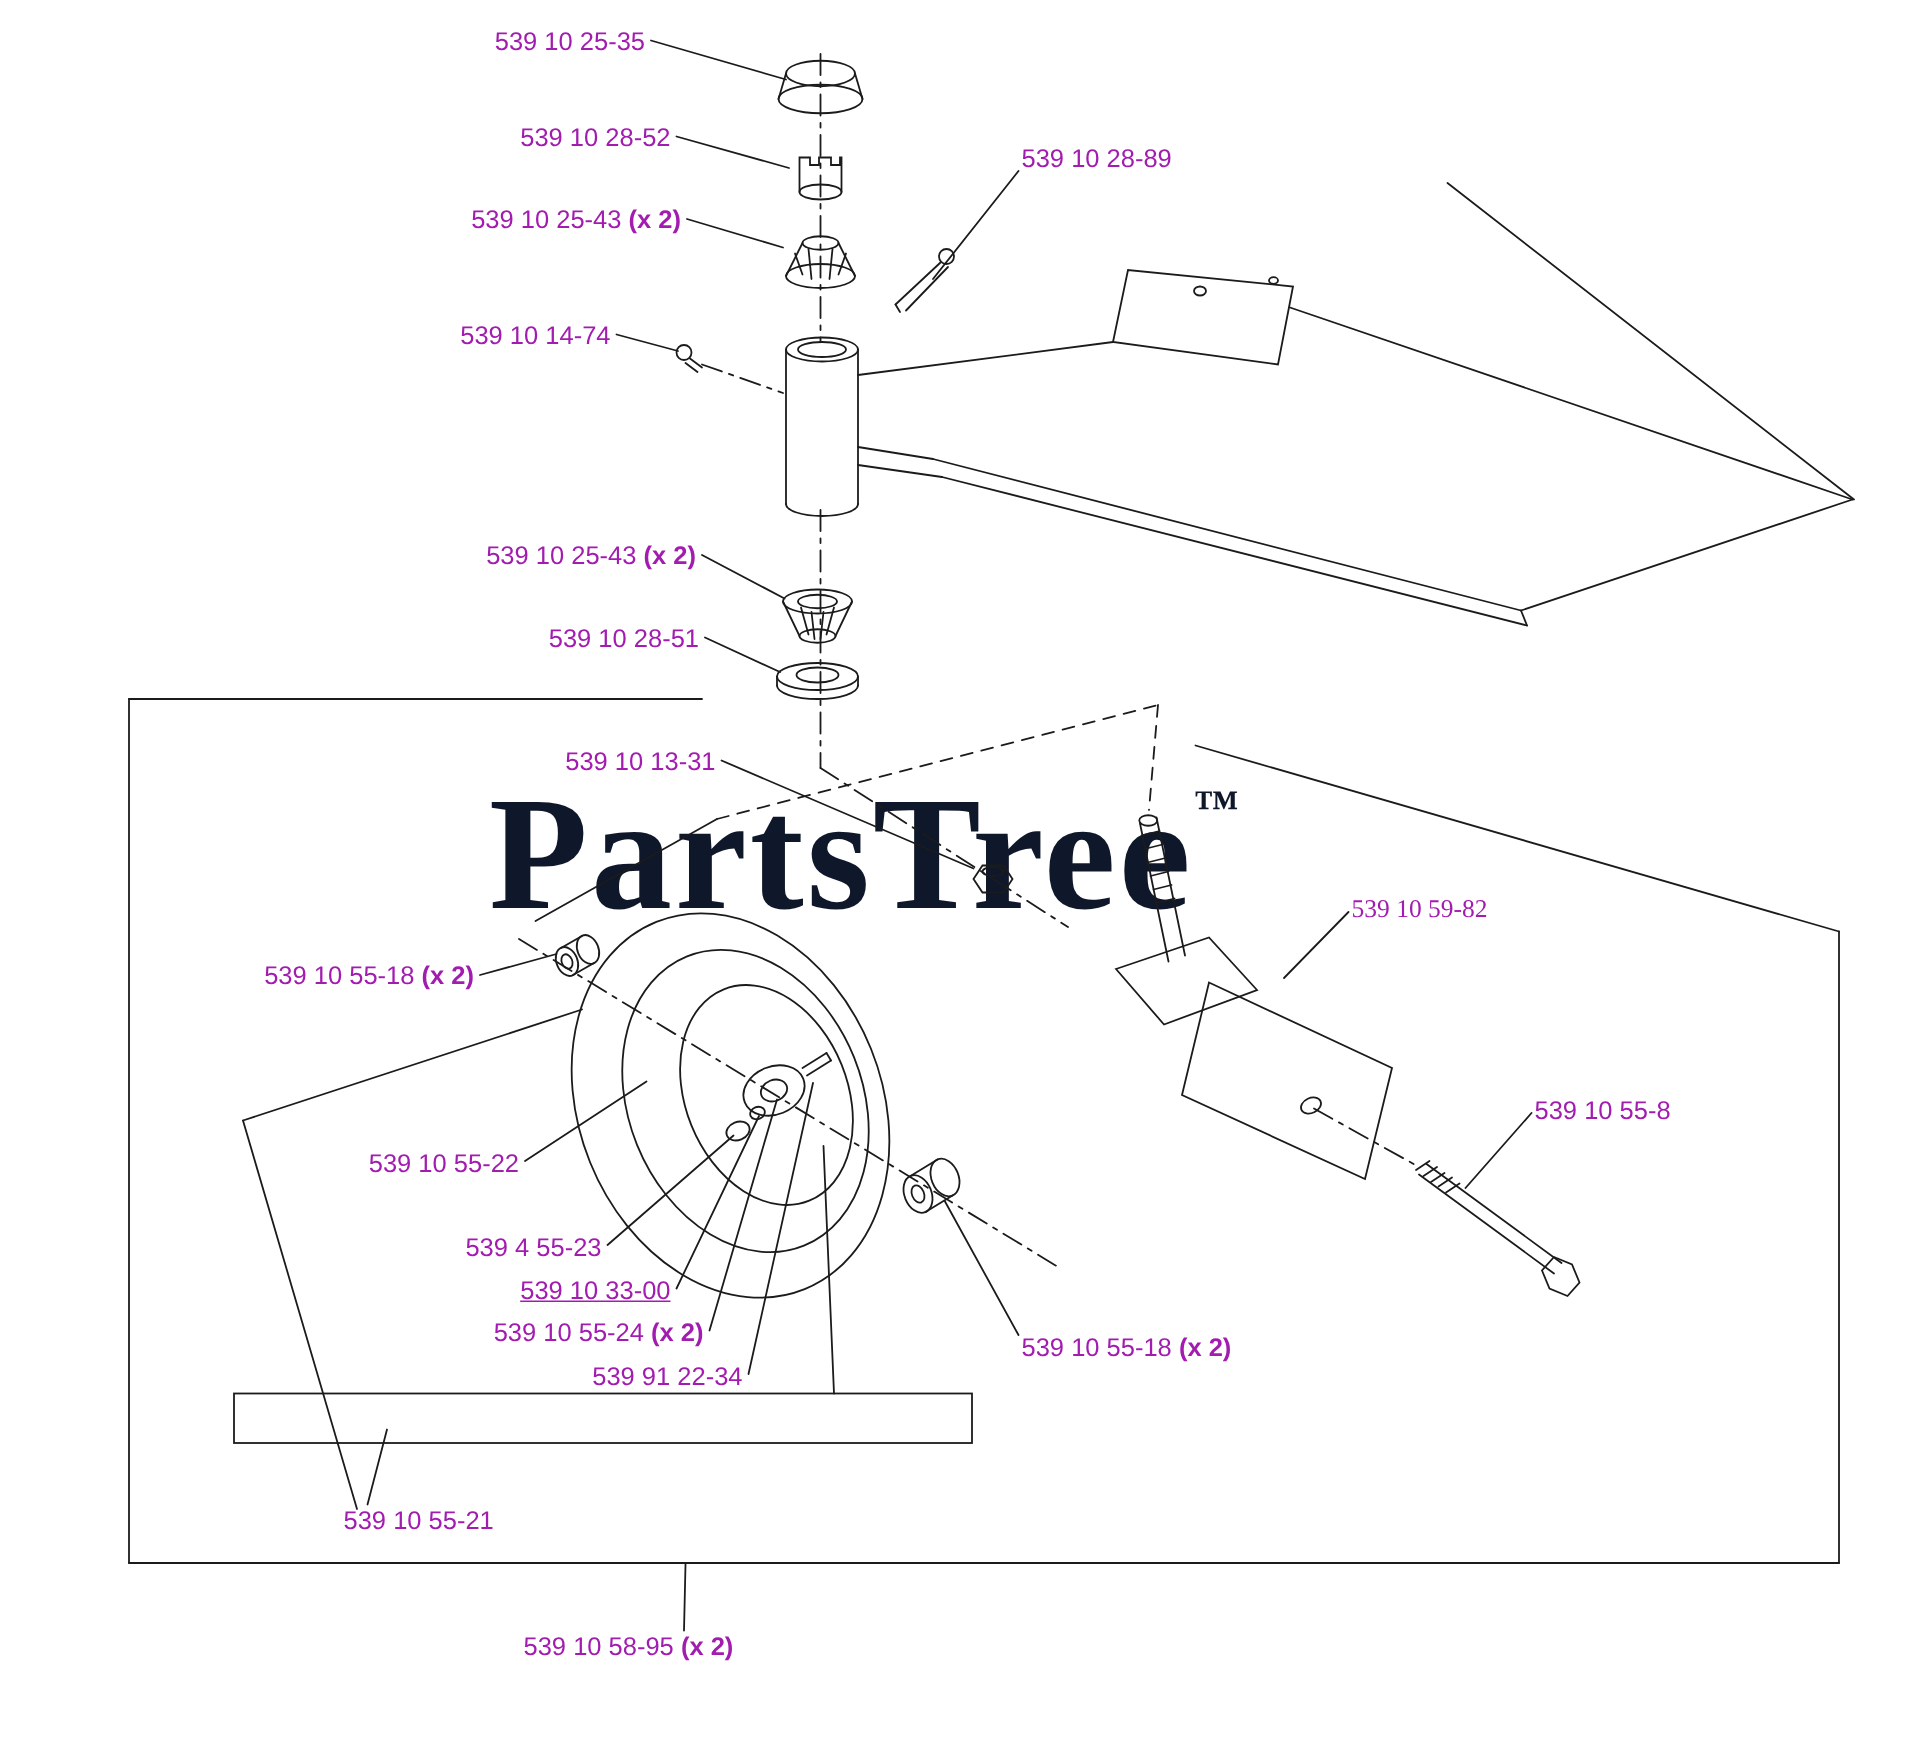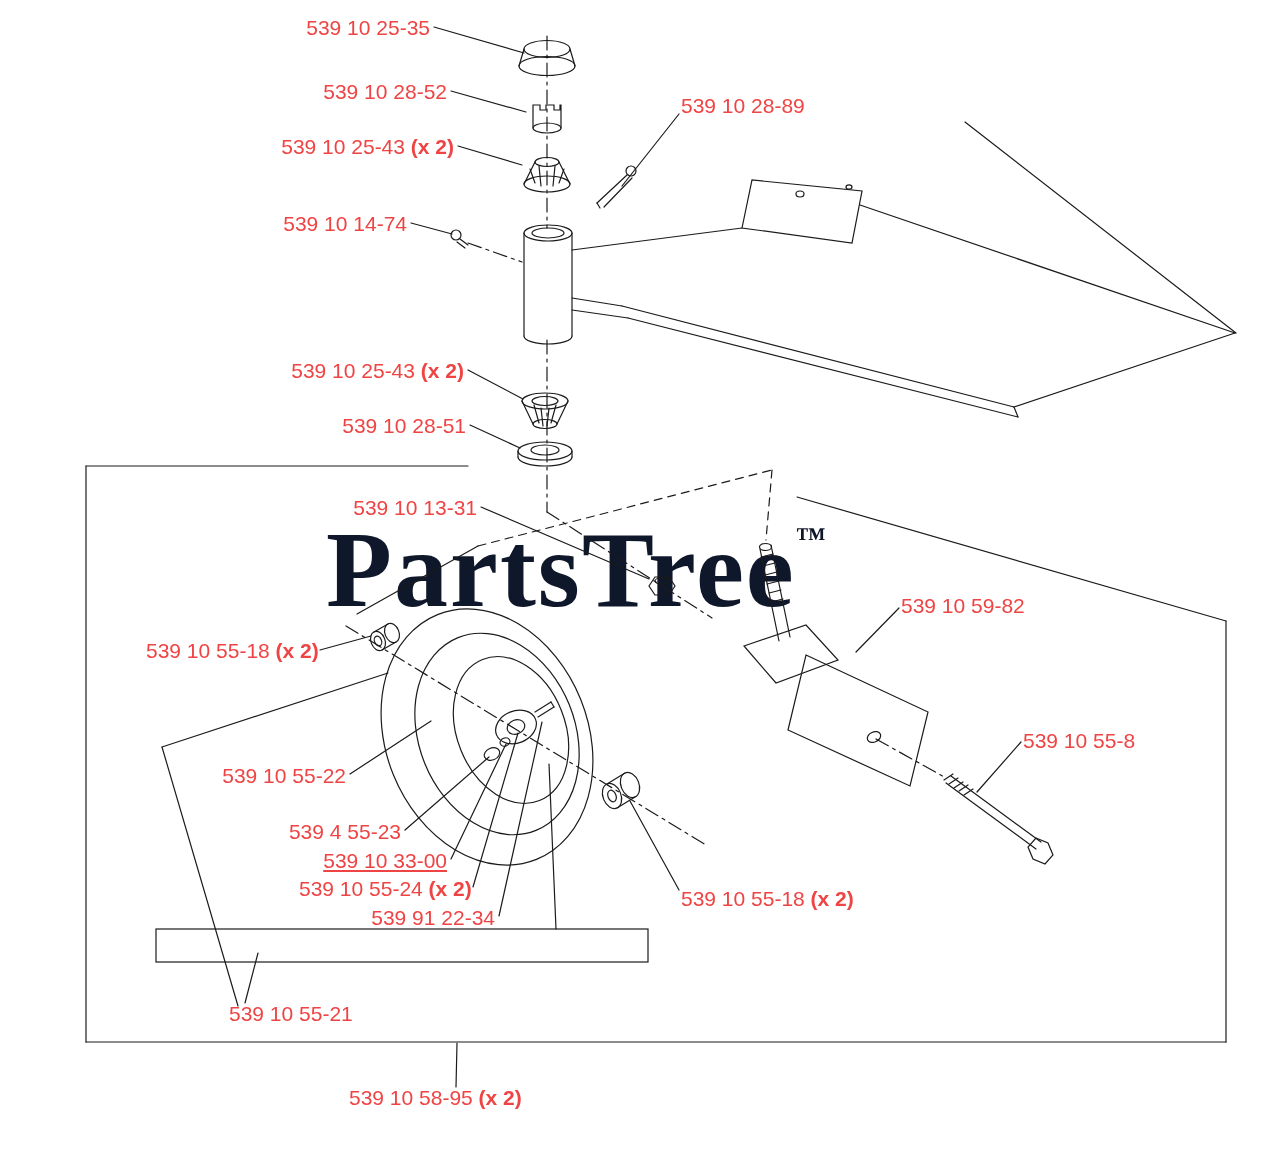--- a/index.html
+++ b/index.html
@@ -3,21 +3,21 @@
 <meta charset="utf-8">
 <style>
   html,body{margin:0;padding:0;background:#ffffff;}
   #canvas{position:relative;width:1280px;height:1167px;background:#ffffff;overflow:hidden;
           font-family:"Liberation Sans",sans-serif;}
   #watermark{position:absolute;left:326px;top:508px;z-index:0;
              font-family:"Liberation Serif",serif;font-weight:700;font-size:108px;
              color:#0f172a;letter-spacing:2px;white-space:nowrap;user-select:none;text-align:center;}
   #watermark .tm{font-size:30px;vertical-align:58px;letter-spacing:0;}
   #drawing{position:absolute;left:0;top:0;z-index:1;}
-  .label{position:absolute;z-index:3;font-size:21px;line-height:20px;color:#ef4444;
+  .label{position:absolute;z-index:3;font-size:17px;line-height:20px;color:#a21caf;
          white-space:nowrap;}
   .label .qty{font-weight:700;margin-top:32px;}
   .r{text-align:right;}
 </style>
 </head>
 <body>
 
 <div id="canvas">
 
   <div id="watermark"><span>PartsTree</span><span class="tm">™</span></div>
@@ -215,21 +215,21 @@
   </svg>
 
   <div class="label r" style="left:280px;top:18px;width:150px;"><span>539 10 25-35</span></div>
   <div class="label r" style="left:297px;top:82px;width:150px;"><span>539 10 28-52</span></div>
   <div class="label r" style="left:274px;top:137px;width:180px;"><span>539 10 25-43</span><span class="qty"> (x 2)</span></div>
   <div class="label" style="left:681px;top:96px;"><span>539 10 28-89</span></div>
   <div class="label r" style="left:257px;top:214px;width:150px;"><span>539 10 14-74</span></div>
   <div class="label r" style="left:284px;top:361px;width:180px;"><span>539 10 25-43</span><span class="qty"> (x 2)</span></div>
   <div class="label r" style="left:316px;top:416px;width:150px;"><span>539 10 28-51</span></div>
   <div class="label r" style="left:327px;top:498px;width:150px;"><span>539 10 13-31</span></div>
-  <div class="label" style="left:901px;top:596px;"><span>539 10 59-82</span></div>
+  <div class="label" style="left:901px;top:596px;font-family:Liberation Serif, serif;"><span>539 10 59-82</span></div>
   <div class="label r" style="left:146px;top:641px;width:170px;"><span>539 10 55-18</span><span class="qty"> (x 2)</span></div>
   <div class="label" style="left:1023px;top:731px;"><span>539 10 55-8</span></div>
   <div class="label r" style="left:196px;top:766px;width:150px;"><span>539 10 55-22</span></div>
   <div class="label r" style="left:251px;top:822px;width:150px;"><span>539 4 55-23</span></div>
   <div class="label r" style="left:297px;top:851px;width:150px;text-decoration:underline;"><span>539 10 33-00</span></div>
   <div class="label r" style="left:299px;top:879px;width:170px;"><span>539 10 55-24</span><span class="qty"> (x 2)</span></div>
   <div class="label r" style="left:345px;top:908px;width:150px;"><span>539 91 22-34</span></div>
   <div class="label" style="left:681px;top:889px;"><span>539 10 55-18</span><span class="qty"> (x 2)</span></div>
   <div class="label" style="left:186px;top:1004px;margin-left:43px;"><span>539 10 55-21</span></div>
   <div class="label" style="left:349px;top:1088px;"><span>539 10 58-95</span><span class="qty"> (x 2)</span></div>

